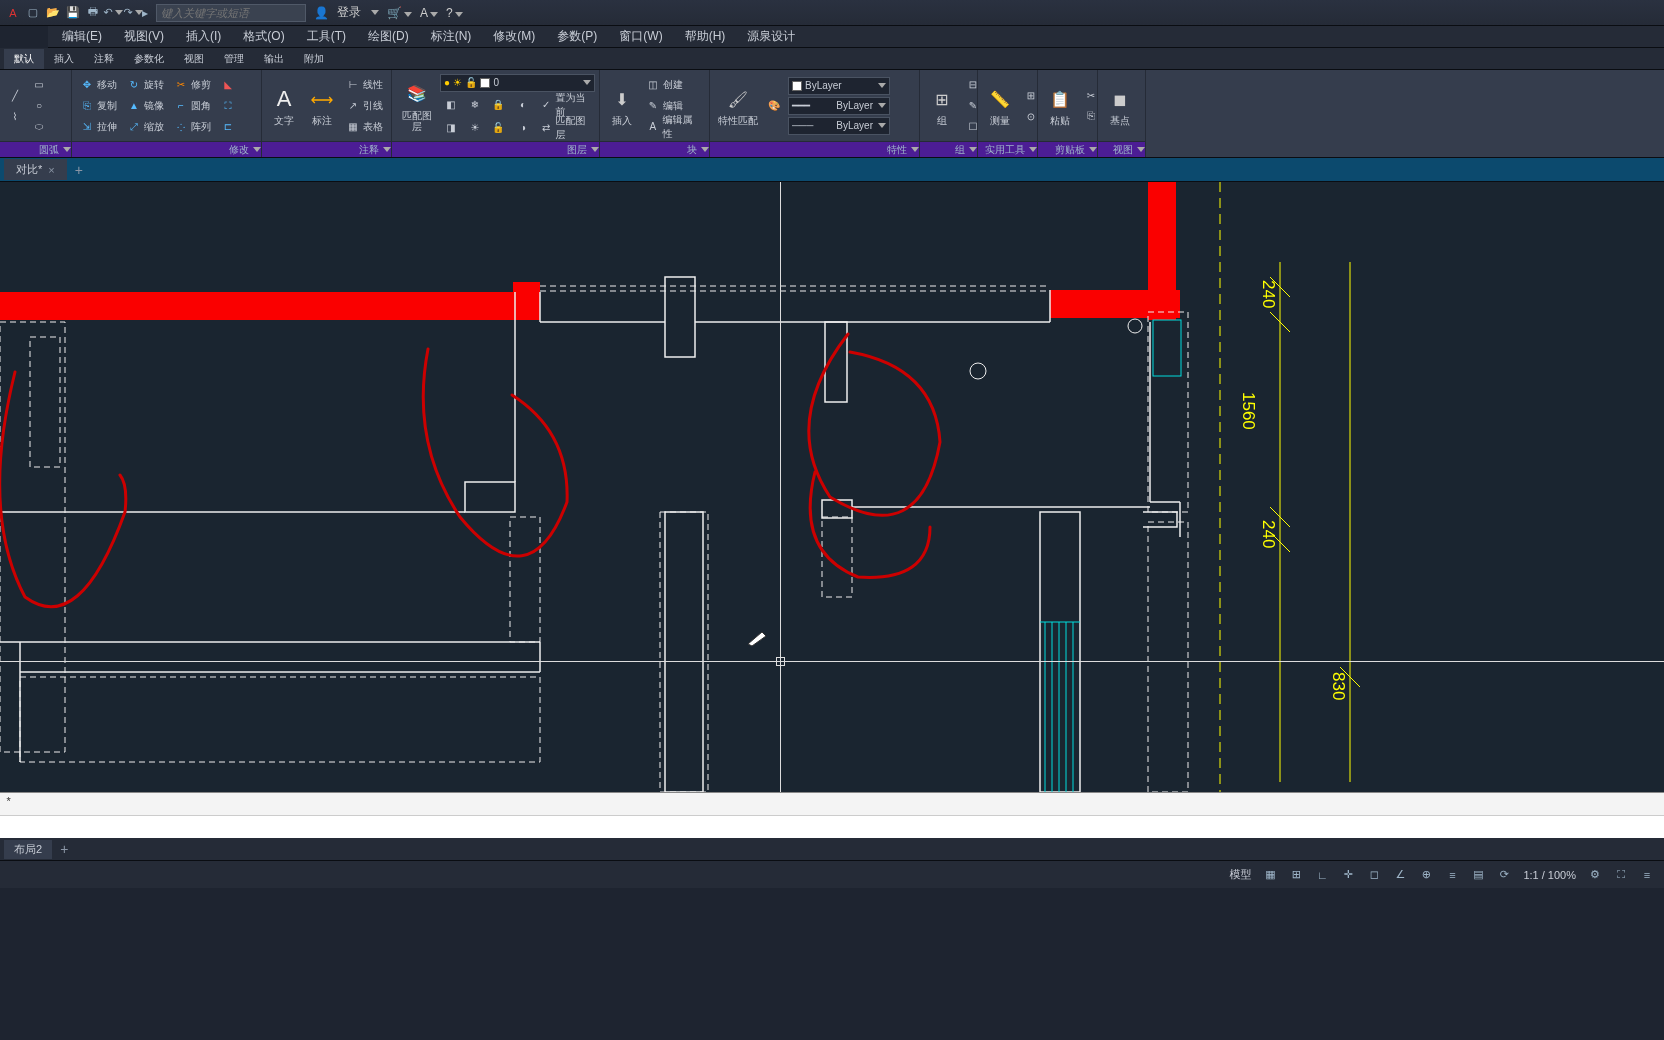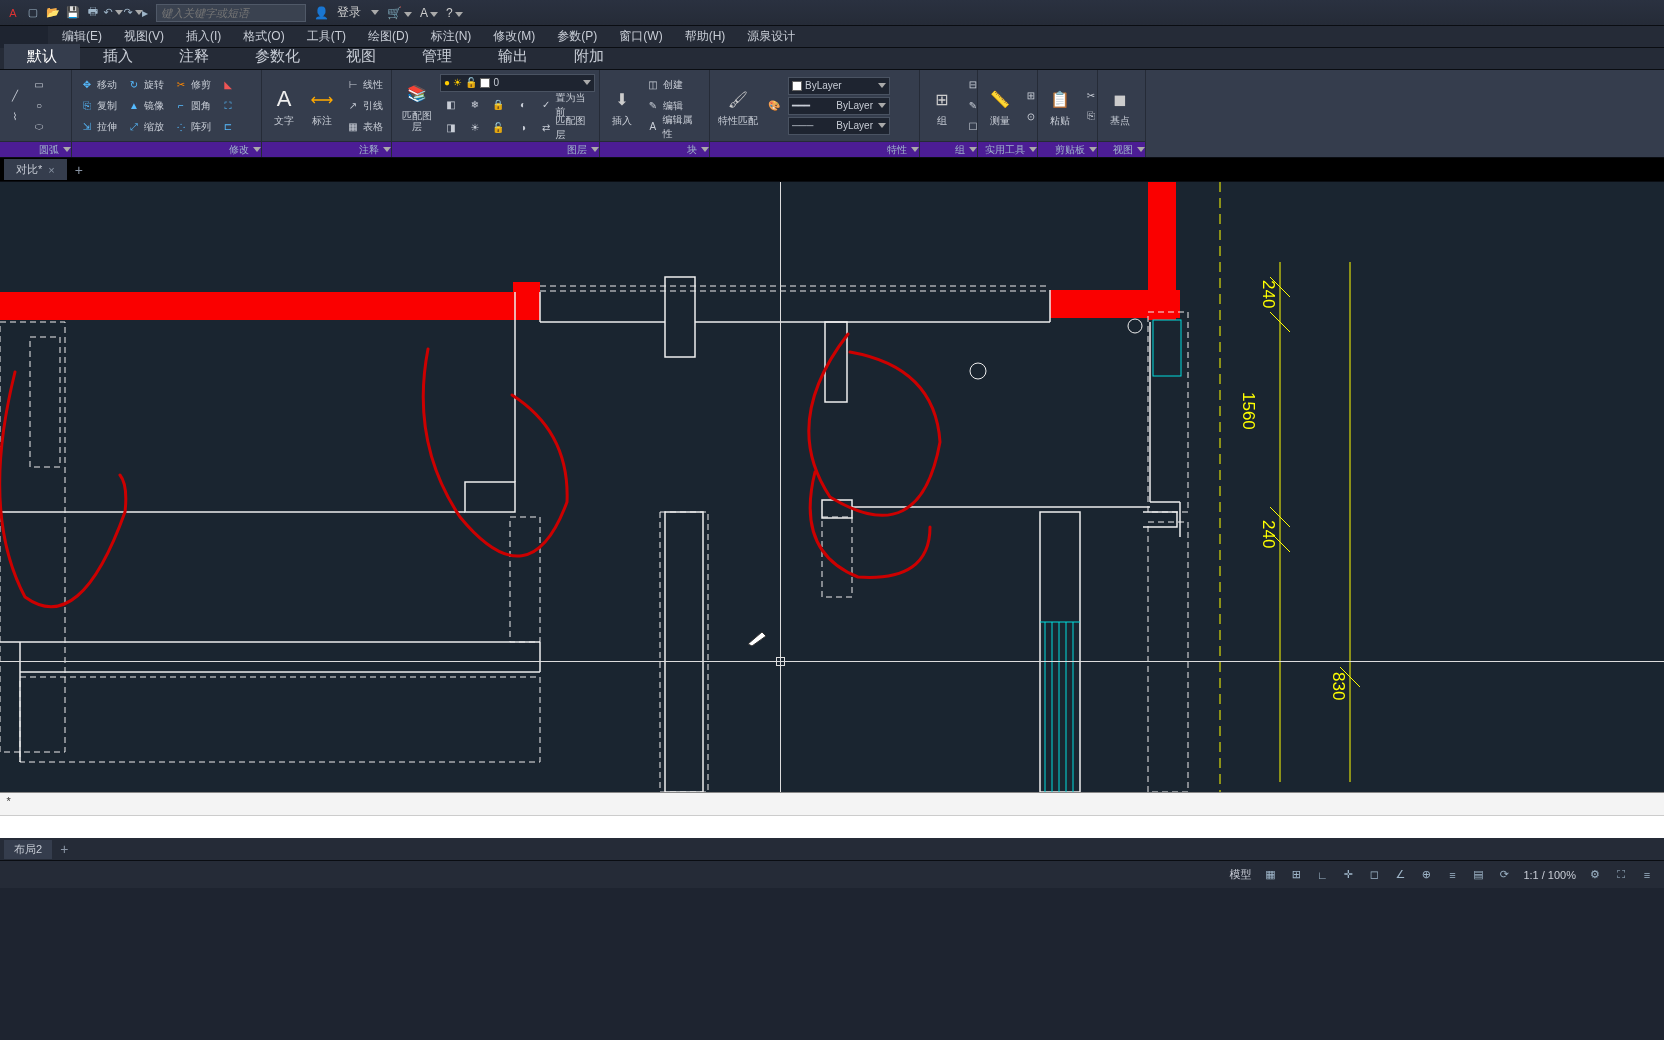--- a/index.html
+++ b/index.html
@@ -13,38 +13,38 @@
 .title-right { display: flex; gap: 8px; align-items: center; font-size: 12px; }
 .search-box { width: 150px; height: 18px; background: #3a4250; border: 1px solid #505968; color: #8a95a5; font-size: 11px; font-style: italic; padding: 0 4px; }
 .tri { width: 0; height: 0; border-left: 4px solid transparent; border-right: 4px solid transparent; border-top: 5px solid #aaa; display: inline-block; margin-left: 2px; }
 
 
 .menubar { height: 22px; background: #252b37; display: flex; align-items: center; padding: 0 4px; gap: 2px; border-bottom: 1px solid #0a0d12; margin-left: 48px; }
 .menubar .m { padding: 2px 10px; color: #c8cdd6; font-size: 12px; cursor: pointer; }
 
 
 .ribbon-tabs { height: 22px; background: #252b37; display: flex; align-items: flex-end; padding: 0 4px; border-bottom: 1px solid #0a0d12; }
-.ribbon-tabs .t { padding: 3px 23px; font-size: 15px; color: #c8cdd6; cursor: pointer; }
+.ribbon-tabs .t { padding: 3px 10px; font-size: 10px; color: #c8cdd6; cursor: pointer; }
 .ribbon-tabs .t.active { background: #353d4d; color: #fff; }
 
 
 .ribbon { height: 88px; background: #353d4d; display: flex; border-bottom: 1px solid #0a0d12; }
 .panel { border-right: 1px solid #252b37; display: flex; flex-direction: column; }
 .panel-body { flex: 1; display: flex; align-items: center; padding: 2px 4px; gap: 2px; }
 .panel-title { height: 16px; background: #4c1d95; text-align: center; font-size: 10px; color: #9fb6c9; border-top: 1px solid #252b37; display: flex; justify-content: flex-end; align-items: center; gap: 2px; }
 .bigbtn { display: flex; flex-direction: column; align-items: center; justify-content: center; gap: 2px; padding: 2px 4px; cursor: pointer; min-width: 36px; height: 64px; }
 .bigbtn .ic { width: 28px; height: 28px; display: flex; align-items: center; justify-content: center; }
 .bigbtn .lbl { font-size: 10px; color: #c8cdd6; text-align: center; line-height: 11px; }
 .smbtn { display: flex; align-items: center; gap: 3px; padding: 1px 4px; cursor: pointer; font-size: 10px; color: #c8cdd6; height: 20px; }
 .smbtn .sic { width: 14px; height: 14px; display: flex; align-items: center; justify-content: center; }
 .col { display: flex; flex-direction: column; gap: 1px; }
 .dd { width: 102px; height: 18px; background: #1e2430; border: 1px solid #4a5362; display: flex; align-items: center; padding: 0 3px; font-size: 10px; color: #c8cdd6; gap: 3px; }
 
 
-.filetabs { height: 24px; background: #000000; display: flex; align-items: center; padding: 0 4px; gap: 2px; border-bottom: 1px solid #0a0d12; }
+.filetabs { height: 24px; background: #0c4a6e; display: flex; align-items: center; padding: 0 4px; gap: 2px; border-bottom: 1px solid #0a0d12; }
 .filetab { padding: 3px 12px; background: #353d4d; font-size: 11px; color: #c8cdd6; display: flex; align-items: center; gap: 6px; cursor: pointer; }
 .filetab .x { color: #8a95a5; cursor: pointer; }
 .plus { padding: 2px 6px; color: #8a95a5; cursor: pointer; font-size: 14px; }
 
 
 .canvas-wrap { position: relative; height: 610px; background: #1a2530; overflow: hidden; }
 .canvas-wrap svg { position: absolute; top: 0; left: 0; }
 .crosshair-h { position: absolute; top: 479px; left: 0; width: 100%; height: 1px; background: #ddd; pointer-events: none; }
 .crosshair-v { position: absolute; left: 780px; top: 0; width: 1px; height: 100%; background: #ddd; pointer-events: none; }
 .crosshair-box { position: absolute; top: 475px; left: 776px; width: 9px; height: 9px; border: 1px solid #ddd; pointer-events: none; }

